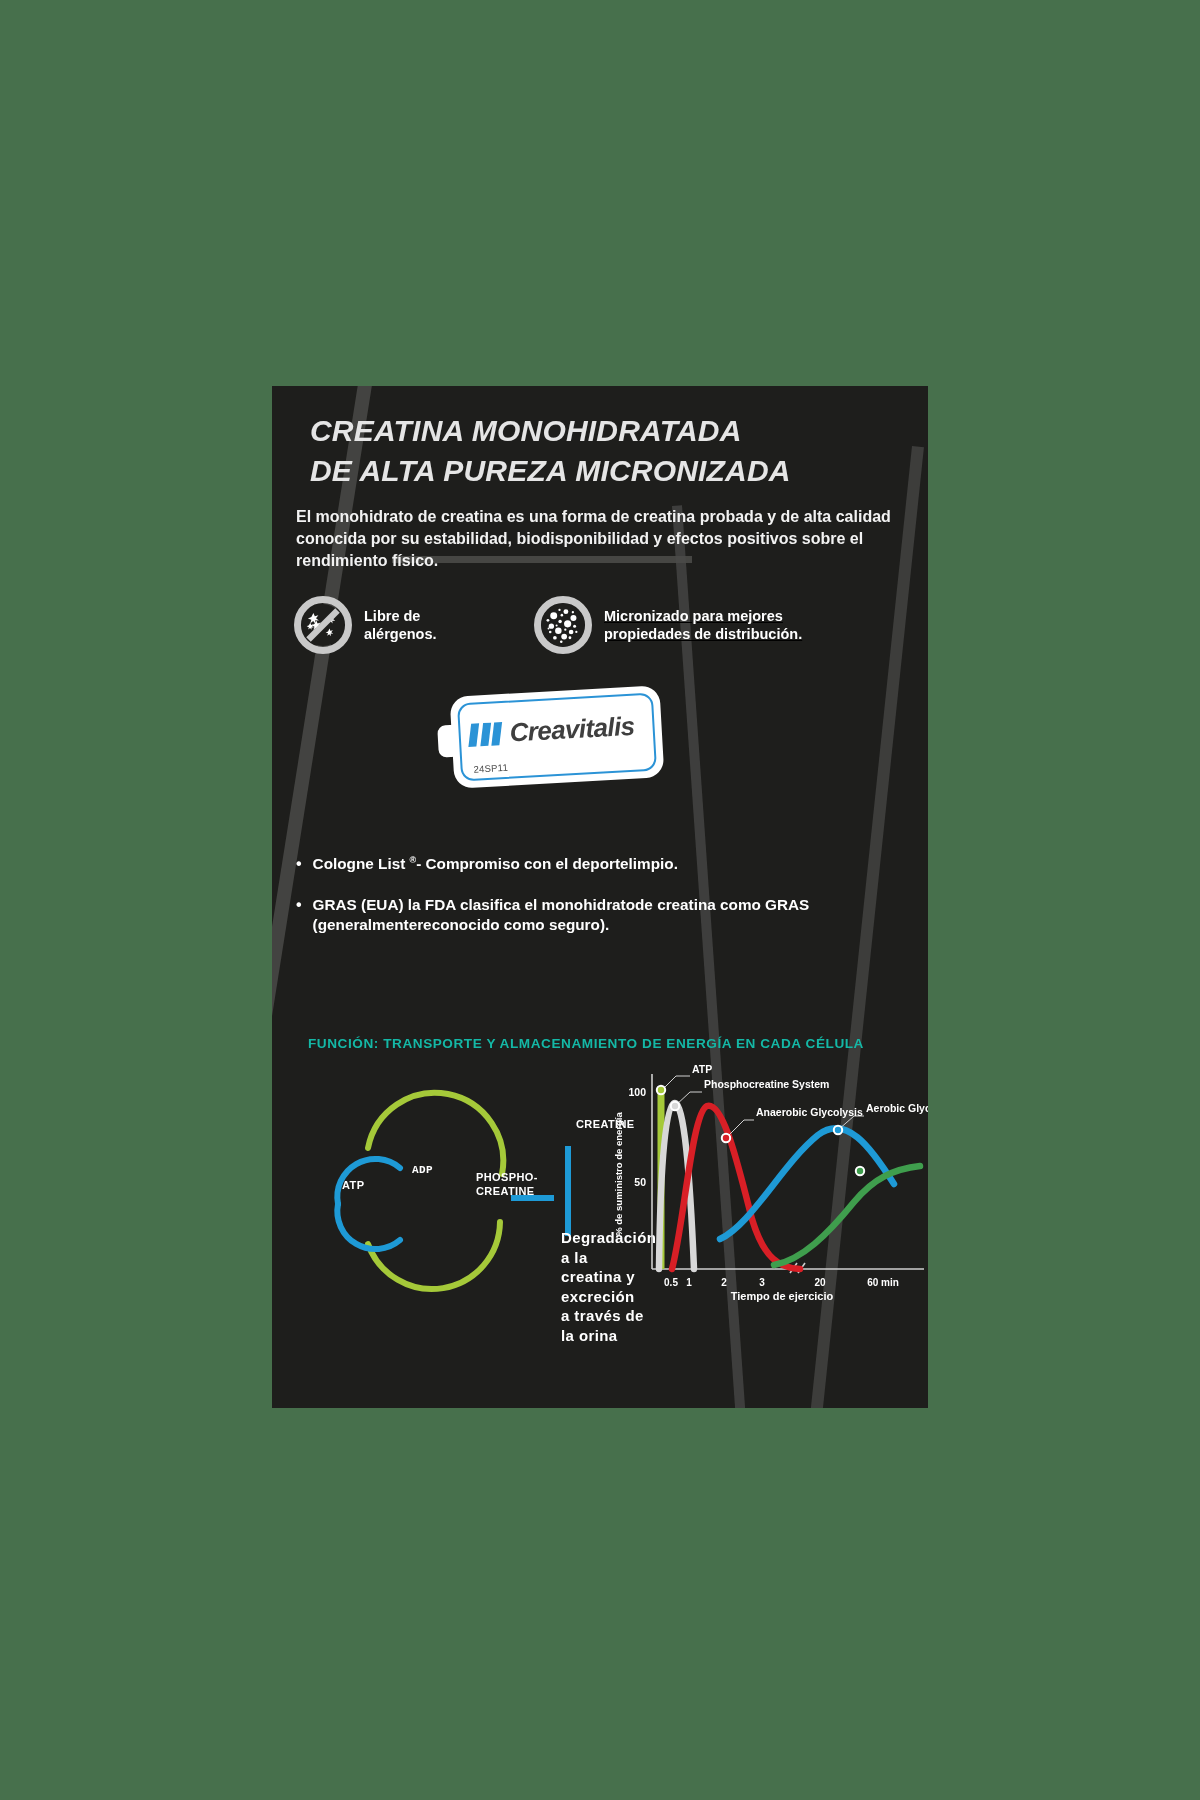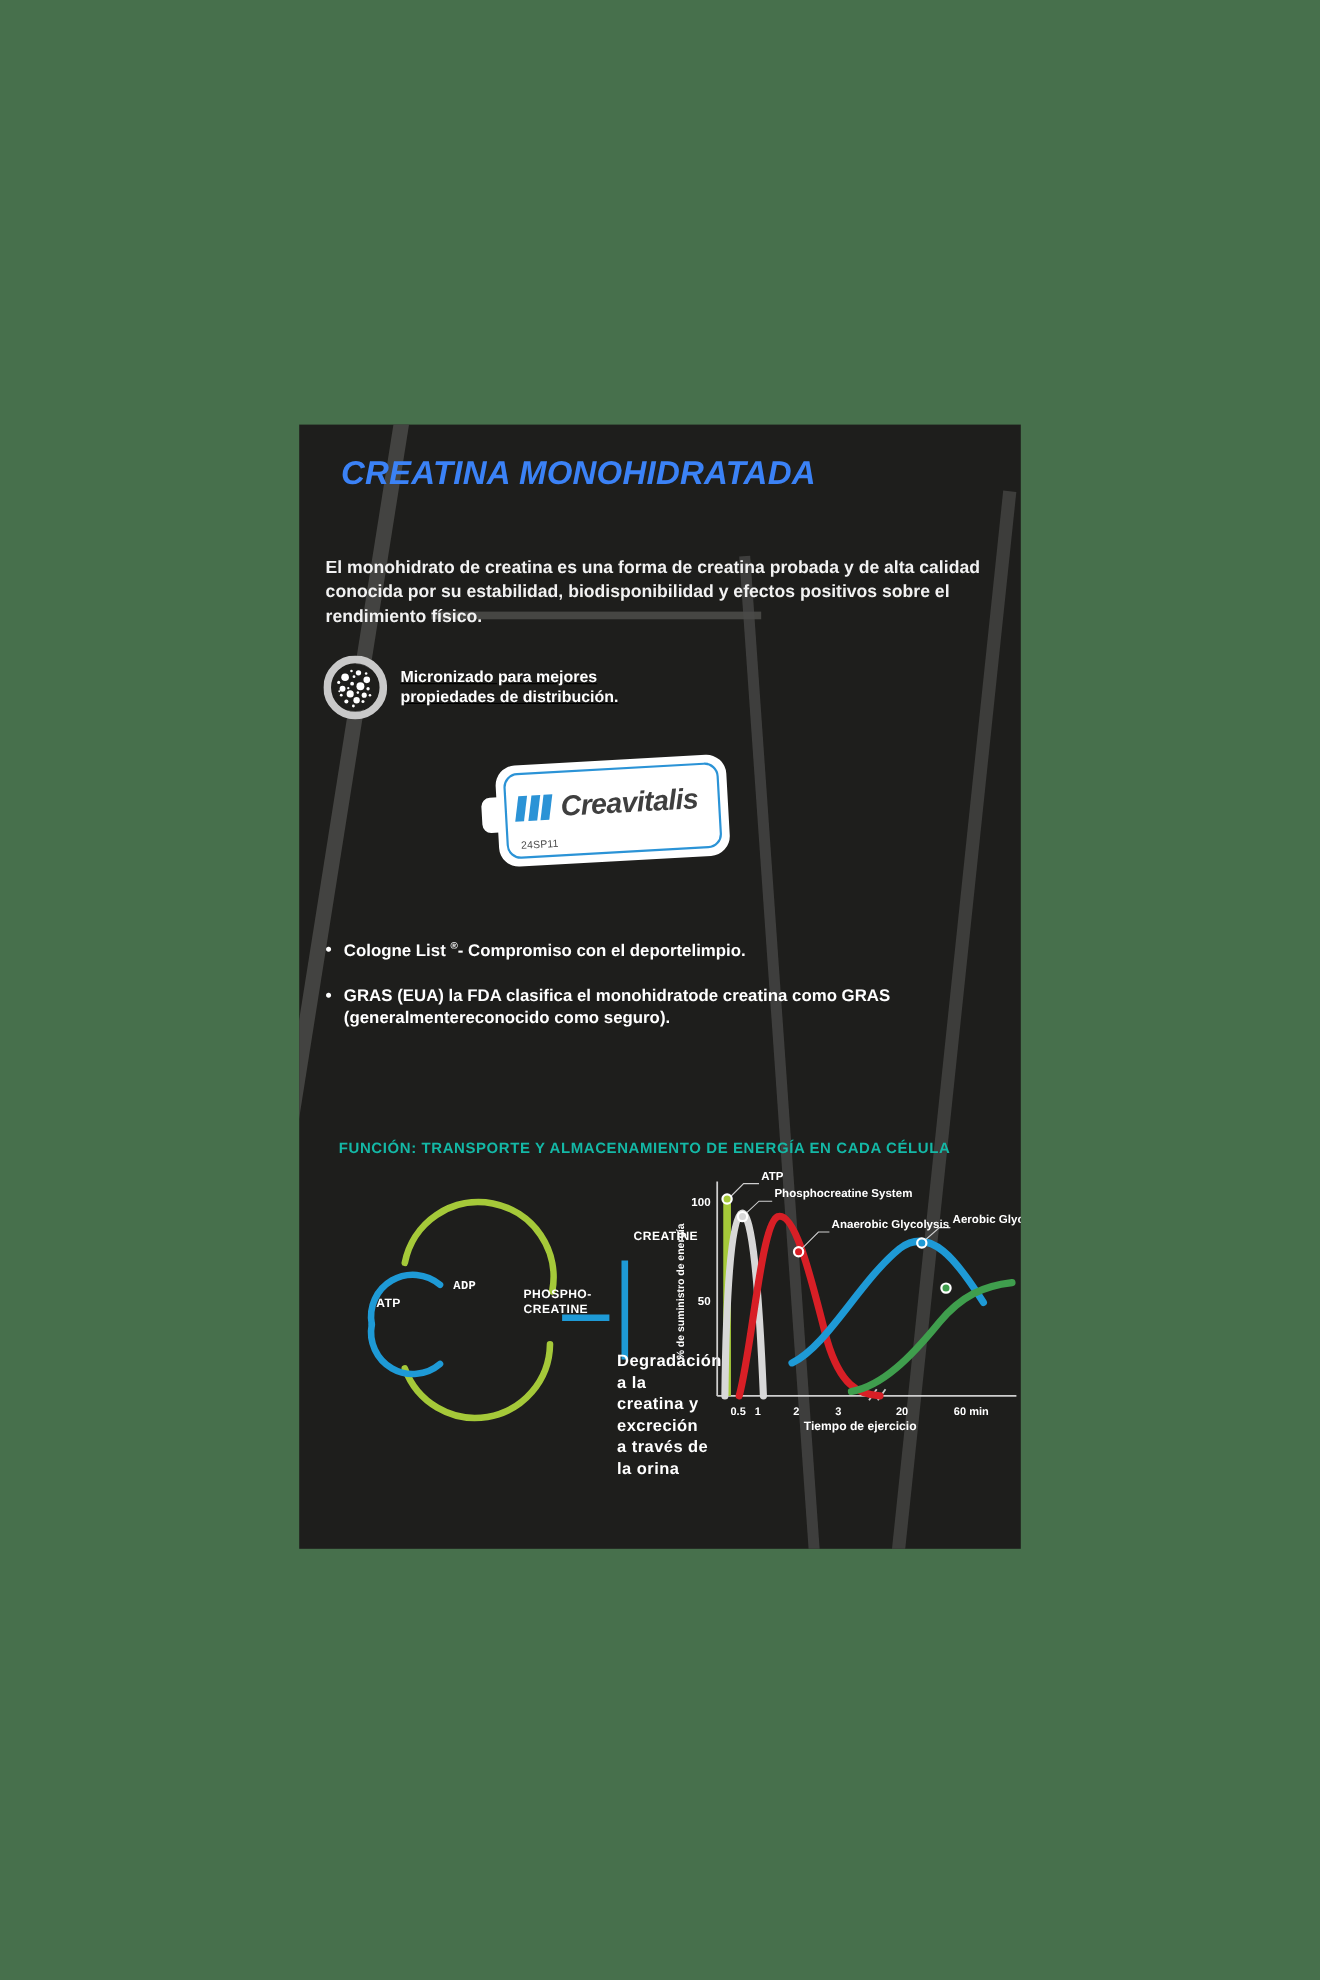--- a/index.html
+++ b/index.html
@@ -24,21 +24,21 @@
   .s1{left:92px;  top:-40px; width:14px;  height:1180px; transform:rotate(9deg);   opacity:.85;}
   .s2{left:400px; top:120px; width:10px;  height:1000px; transform:rotate(-4deg);  opacity:.75;}
   .s3{left:640px; top:60px;  width:12px;  height:1100px; transform:rotate(6deg);   opacity:.7;}
   .s4{left:120px; top:170px; width:300px; height:7px;    transform:rotate(0deg);   opacity:.9;}
 
   .content{position:relative;z-index:3;}
 
   
   .headline{
     position:absolute; left:38px; top:25px; width:600px;
-    color:#3b82f6;
+    color:#e5e5e5;
     font-size:30px;
     font-weight:bold;
     font-style:italic;
     letter-spacing:.2px;
     line-height:1.32;
     text-transform:uppercase;
   }
   .headline div{white-space:nowrap;}
 
   
@@ -133,26 +133,44 @@
 
     <div class="streak s1"></div>
     <div class="streak s2"></div>
     <div class="streak s3"></div>
     <div class="streak s4"></div>
 
     <div class="content">
 
       <div class="headline">
         <div>CREATINA MONOHIDRATADA</div>
+        <div>DE ALTA PUREZA MICRONIZADA</div>
       </div>
 
       <div class="intro">El monohidrato de creatina es una forma de creatina probada y de alta calidad conocida por su estabilidad, biodisponibilidad y efectos positivos sobre el rendimiento físico.</div>
 
       <div class="features">
 
+        <div class="feat one">
+          <span class="icon-circle">
+            <svg viewBox="0 0 100 100" width="58" height="58">
+              <circle cx="50" cy="50" r="44" fill="none" stroke="#c9c9c9" stroke-width="12"></circle>
+              <circle cx="50" cy="50" r="36" fill="#1e1e1c"></circle>
+              <g fill="#ffffff">
+                <path d="M36 30 l3.2 7.6 7.8-2.6 -5.2 6.6 6.4 5.1 -8.2-.6 .6 8.2 -5.1-6.4 -6.6 5.2 2.6-7.8 -7.6-3.2 7.6-3.2z" transform="translate(-4,-2) scale(.78) translate(12,10)"></path>
+                <path d="M66 38 l2.4 5.7 5.9-1.9 -3.9 4.9 4.8 3.9 -6.2-.5 .5 6.2 -3.9-4.8 -4.9 3.9 1.9-5.9 -5.7-2.4 5.7-2.4z" transform="translate(-2,-4) scale(.8) translate(16,8)"></path>
+                <path d="M40 62 l3.6 8.6 8.8-2.9 -5.9 7.4 7.2 5.8 -9.2-.7 .7 9.2 -5.8-7.2 -7.4 5.9 2.9-8.8 -8.6-3.6 8.6-3.6z" transform="translate(0,-10) scale(.62) translate(22,22)"></path>
+                <path d="M64 60 l2 4.8 4.9-1.6 -3.3 4.1 4 3.3 -5.2-.4 .4 5.2 -3.3-4 -4.1 3.3 1.6-4.9 -4.8-2 4.8-2z" transform="translate(0,0) scale(.85) translate(8,6)"></path>
+                <path d="M28 46 l1.6 3.8 3.9-1.3 -2.6 3.3 3.2 2.6 -4.1-.3 .3 4.1 -2.6-3.2 -3.3 2.6 1.3-3.9 -3.8-1.6 3.8-1.6z"></path>
+              </g>
+              <line x1="25" y1="75" x2="75" y2="25" stroke="#c9c9c9" stroke-width="11"></line>
+            </svg>
+          </span>
+          <span class="feat-label">Libre de<br>alérgenos.</span>
+        </div>
 
         <div class="feat two">
           <span class="icon-circle">
             <svg viewBox="0 0 100 100" width="58" height="58">
               <circle cx="50" cy="50" r="44" fill="none" stroke="#c9c9c9" stroke-width="12"></circle>
               <circle cx="50" cy="50" r="37" fill="#1e1e1c"></circle>
               <g fill="#ffffff">
                 <circle cx="34" cy="34" r="6"></circle>
                   <circle cx="55" cy="27" r="4.2"></circle>
                 <circle cx="68" cy="38" r="5.2"></circle>

